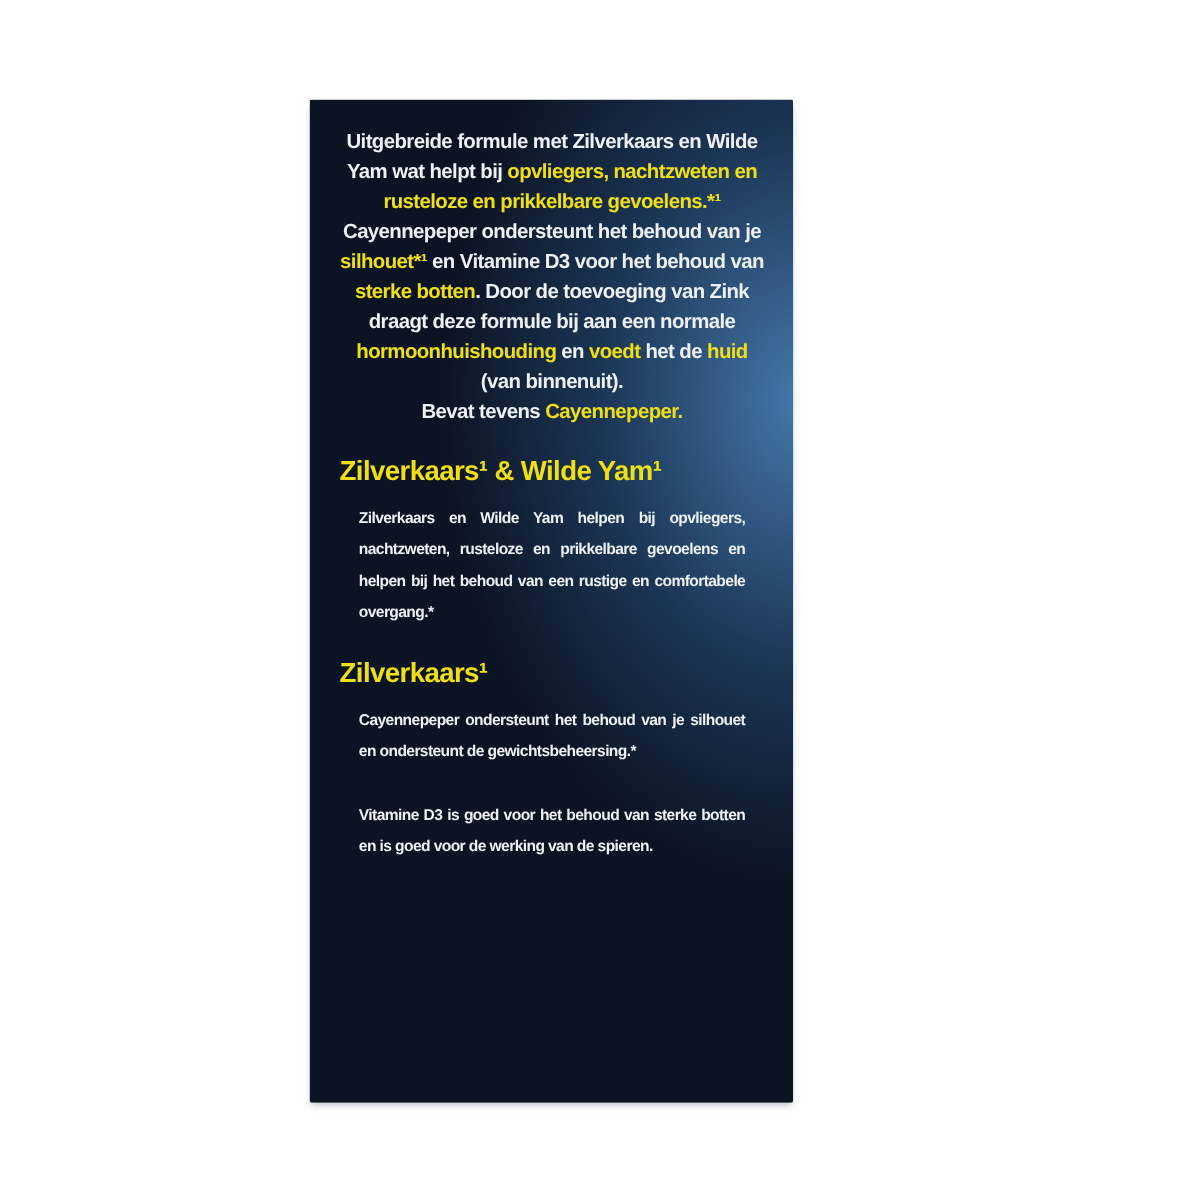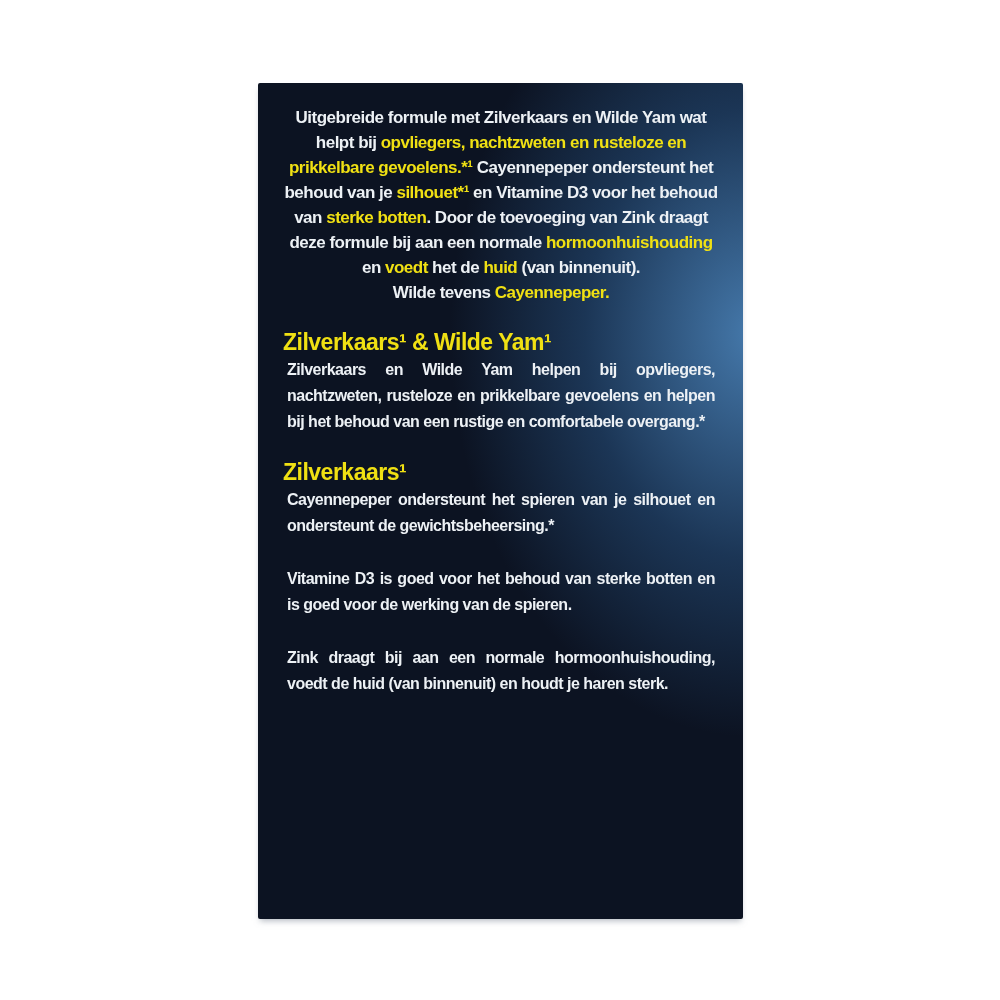--- a/index.html
+++ b/index.html
@@ -9,21 +9,21 @@
     height: 1000px;
     background: #ffffff;
     font-family: "Liberation Sans", sans-serif;
     overflow: hidden;
   }
 
   .label-panel {
     position: absolute;
     left: 258px;
     top: 83px;
-    width: 485px;
+    width: 403px;
     height: 836px;
     box-sizing: border-box;
     padding: 22px 24px 12px 25px;
     background-color: #0c1322;
     background-image:
       radial-gradient(ellipse 420px 560px at 102% 30%,
         rgba(72, 126, 178, 0.95) 0%,
         rgba(40, 82, 128, 0.55) 40%,
         rgba(12, 19, 34, 0) 72%);
     color: #edf1f5;
@@ -51,47 +51,46 @@
 
   .section-heading {
     margin: 0 0 4px 0;
     color: #f0e013;
     font-size: 23px;
     line-height: 21px;
     font-weight: bold;
   }
 
   .section-body {
-    margin: 4px;
-    font-size: 16px;
+    margin: 16px;
+    font-size: 13px;
     line-height: 26px;
     text-align: justify;
   }
 </style>
 </head>
 <body>
 
 <div class="label-panel">
 
   <p class="intro"><span>Uitgebreide formule met Zilverkaars en Wilde Yam wat helpt bij </span><span class="hl">opvliegers, nachtzweten en rusteloze en prikkelbare gevoelens.*¹</span><span> Cayennepeper ondersteunt het behoud van je </span><span class="hl">silhouet*¹</span><span> en Vitamine D3 voor het behoud van </span><span class="hl">sterke botten</span><span>. Door de toevoeging van Zink draagt deze formule bij aan een normale </span><span class="hl">hormoonhuishouding</span><span> en </span><span class="hl">voedt</span><span> het de </span><span class="hl">huid</span><span> (van binnenuit).</span></p>
 
-  <p class="intro"><span>Wilde tevens </span><span class="hl">Cayennepeper.</span></p>
+  <p class="intro"><span>Bevat tevens </span><span class="hl">Cayennepeper.</span></p>
 
   <section class="ingredient-section">
     <h3 class="section-heading">Zilverkaars¹ &amp; Wilde Yam¹</h3>
     <p class="section-body">Zilverkaars en Wilde Yam helpen bij opvliegers, nachtzweten, rusteloze en prikkelbare gevoelens en helpen bij het behoud van een rustige en comfortabele overgang.*</p>
   </section>
 
   <section class="ingredient-section">
     <h3 class="section-heading">Zilverkaars¹</h3>
-    <p class="section-body">Cayennepeper ondersteunt het spieren van je silhouet en ondersteunt de gewichtsbeheersing.*</p>
+    <p class="section-body">Cayennepeper ondersteunt het behoud van je silhouet en ondersteunt de gewichtsbeheersing.*</p>
   </section>
 
 
   <section class="ingredient-section">
     <p class="section-body">Vitamine D3 is goed voor het behoud van sterke botten en is goed voor de werking van de spieren.</p>
   </section>
 
   <section class="ingredient-section">
-    <p class="section-body">Zink draagt bij aan een normale hormoonhuishouding, voedt de huid (van binnenuit) en houdt je haren sterk.</p>
   </section>
 
 </div>
 
 </body></html>

